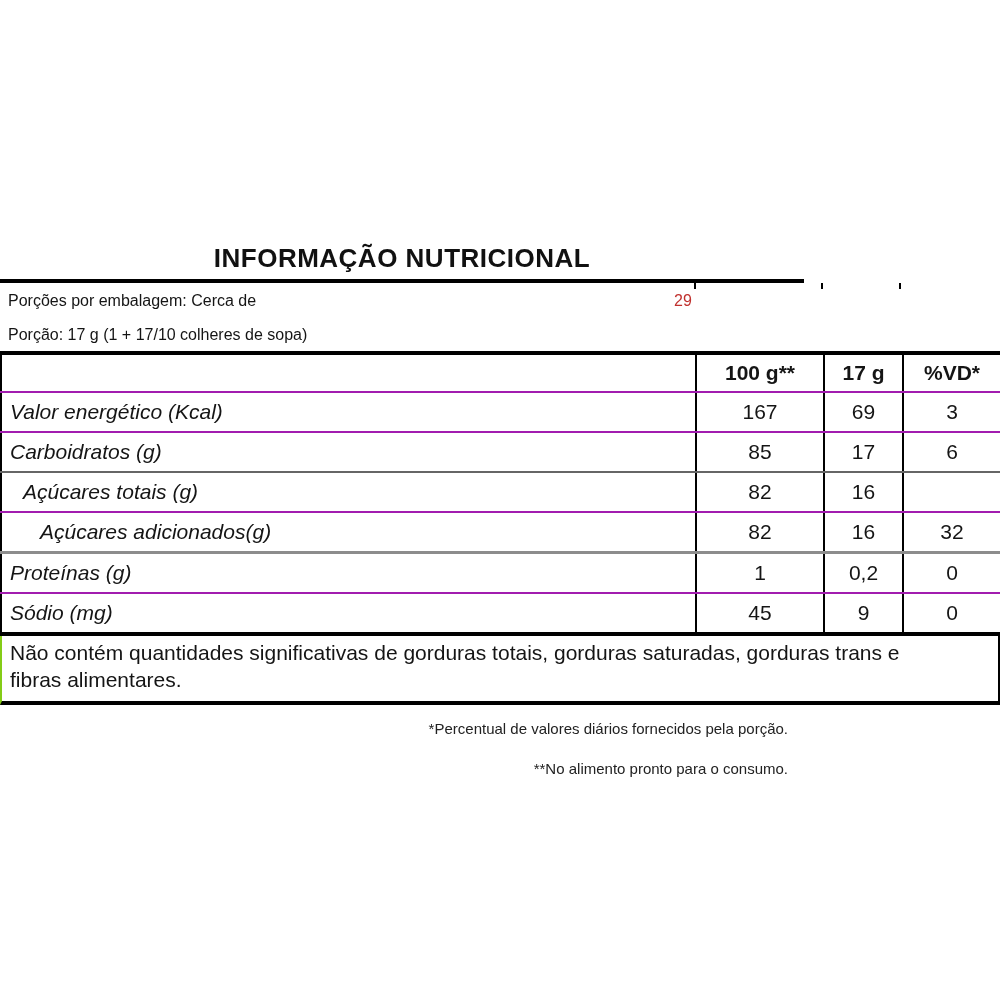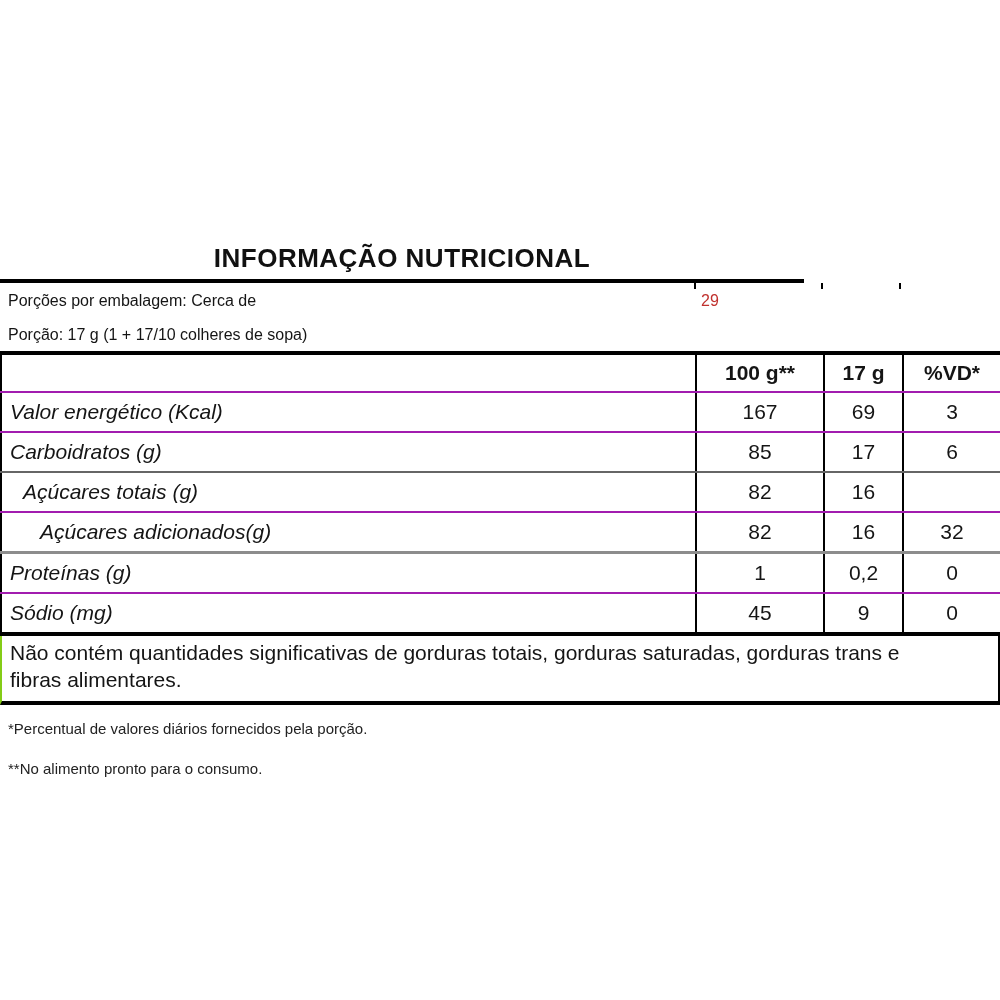--- a/index.html
+++ b/index.html
@@ -22,21 +22,21 @@
     margin-top: 5px; height: 4px; background: #000;
   }
   .tick { position: absolute; top: 4px; width: 2px; height: 6px; background: #000; }
   .tick.t1 { left: 694px; } .tick.t2 { left: 821px; } .tick.t3 { left: 899px; }
 
   .serving { position: relative; font-size: 16px; }
   .serving p { margin: 0; }
   .serving .line1 { position: relative; margin: 9px 0 0 8px; }
   .serving .line2 { margin: 16px 0 0 8px; }
   .val-red {
-    position: absolute; left: 693px; top: 0;
+    position: absolute; left: 666px; top: 0;
     color: #c0312e;
   }
 
   table.nutri {
     width: 1000px; margin-top: 7px;
     border-collapse: collapse; table-layout: fixed;
     font-size: 21px;
     border-top: 4px solid #000;
     border-bottom: 4px solid #000;
     border-left: 2px solid #000;
@@ -57,21 +57,21 @@
   tr.sep-big > * { border-bottom: 3px solid #8c8c8c; }
 
   .note {
     box-sizing: border-box; width: 1000px;
     border-left: 2px solid #84cc16; border-right: 2px solid #000;
     border-bottom: 4px solid #000;
     padding: 3px 52px 8px 8px;
     font-size: 21px; line-height: 27px;
   }
 
-  .footnote { margin: 0 16px 0 8px; font-size: 15px; color: #222; }
+  .footnote { margin: 0 16px 0 8px; font-size: 15px; color: #222; text-align: right; }
   .footnote.f1 { margin-top: 15px; }
   .footnote.f2 { margin-top: 23px; }
 </style>
 </head>
 <body>
 
 <div class="sheet">
 
   <h1 class="title">INFORMAÇÃO NUTRICIONAL</h1>
 

